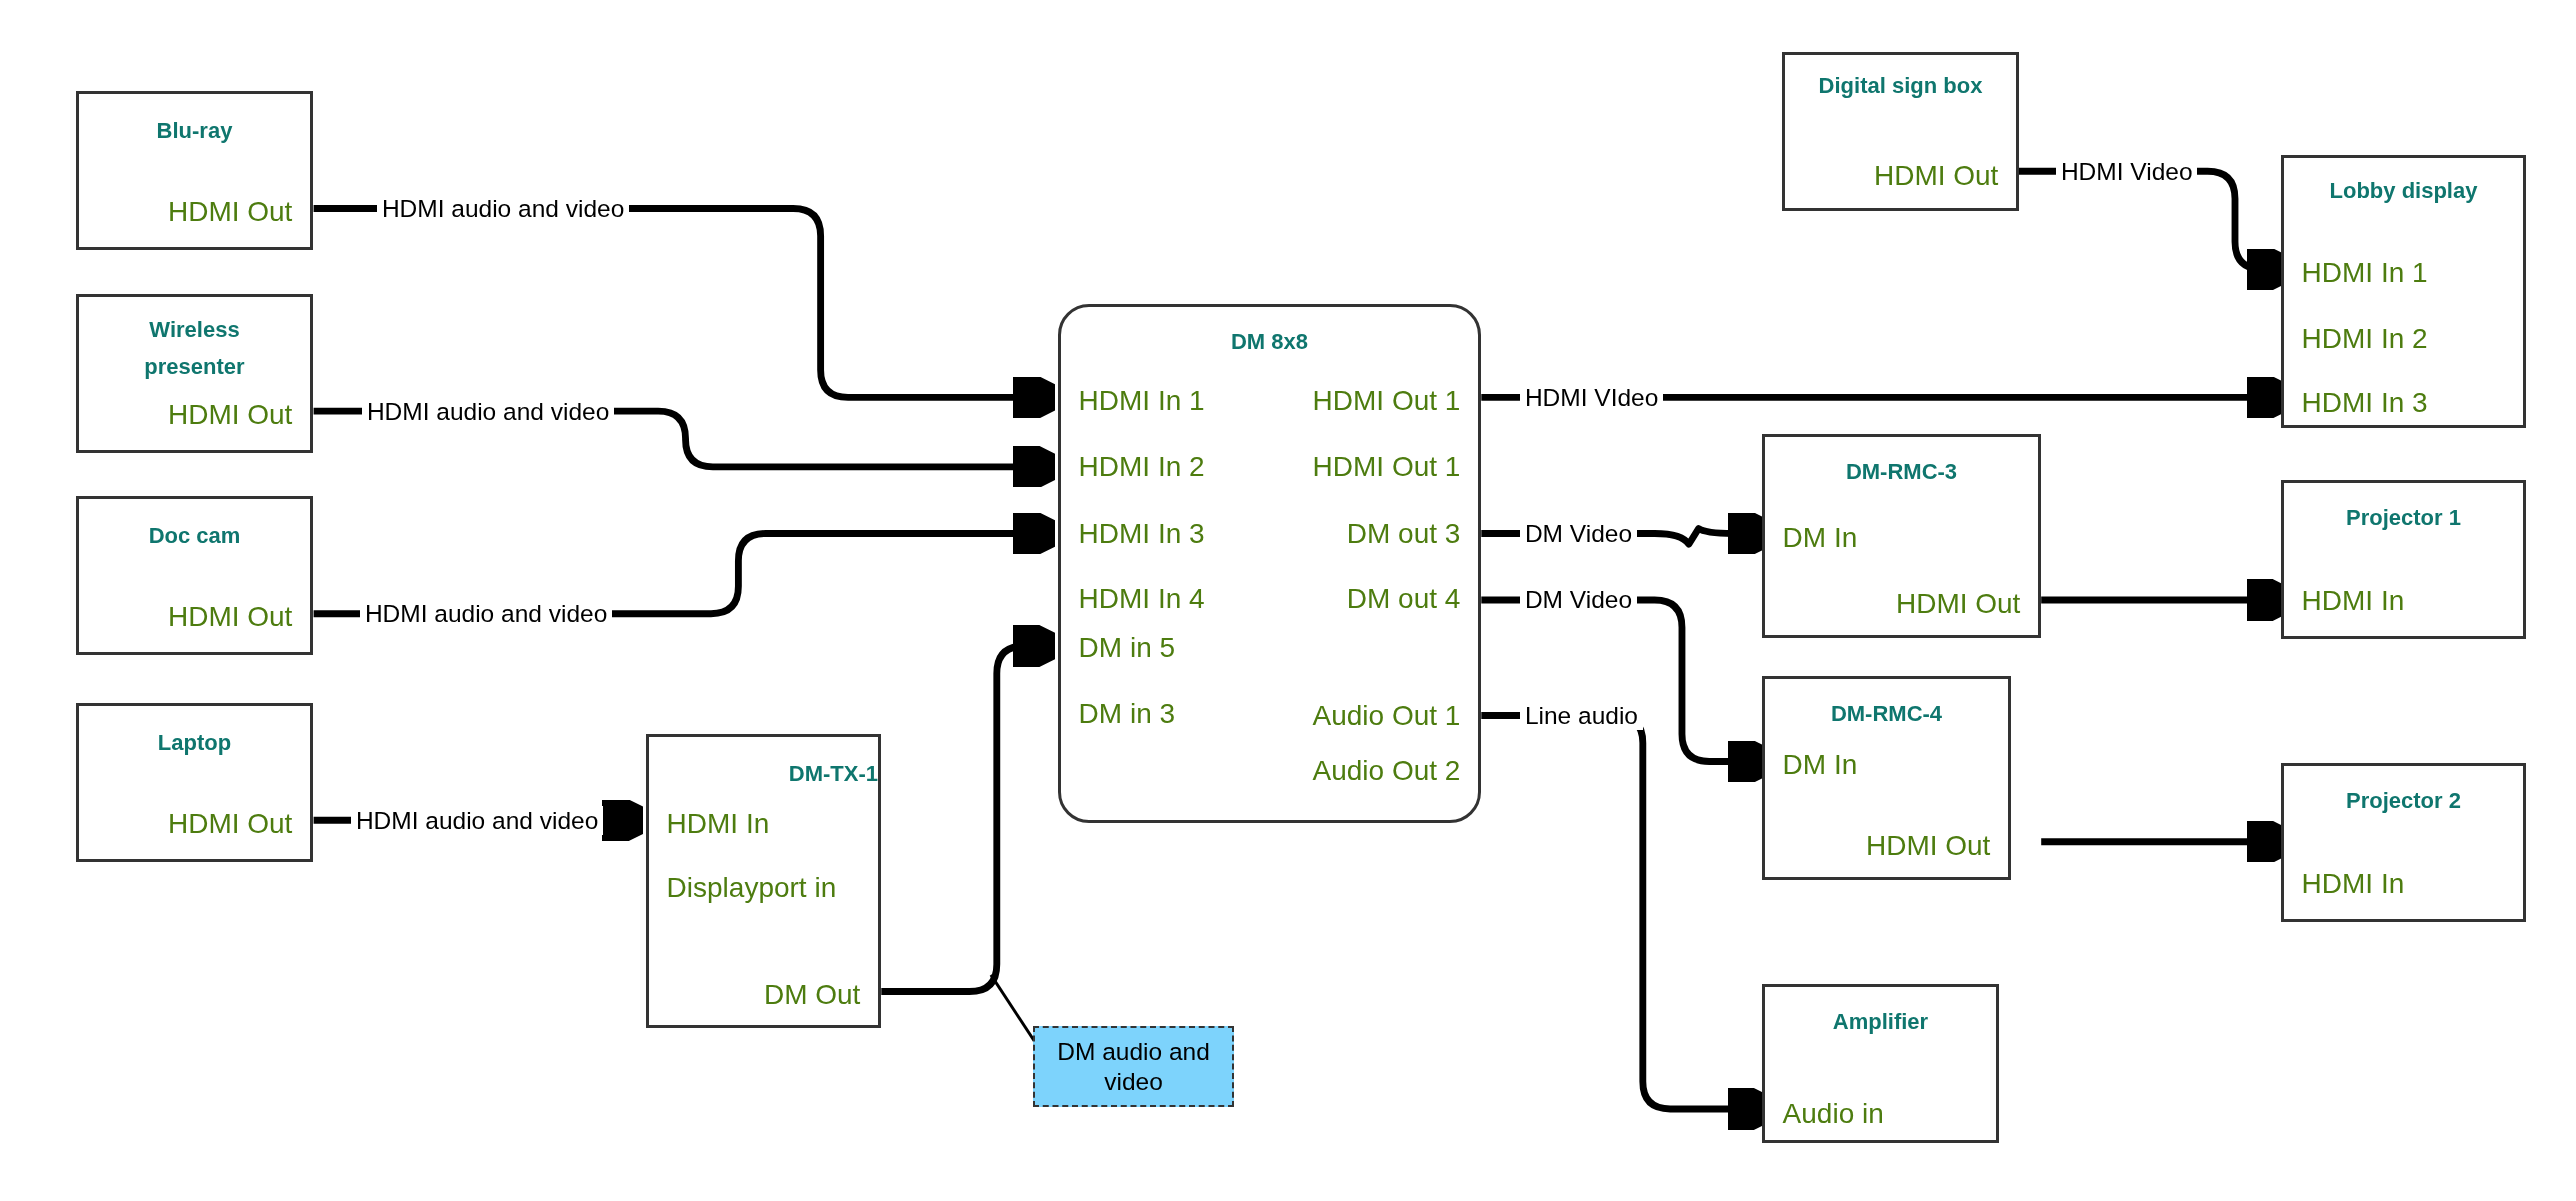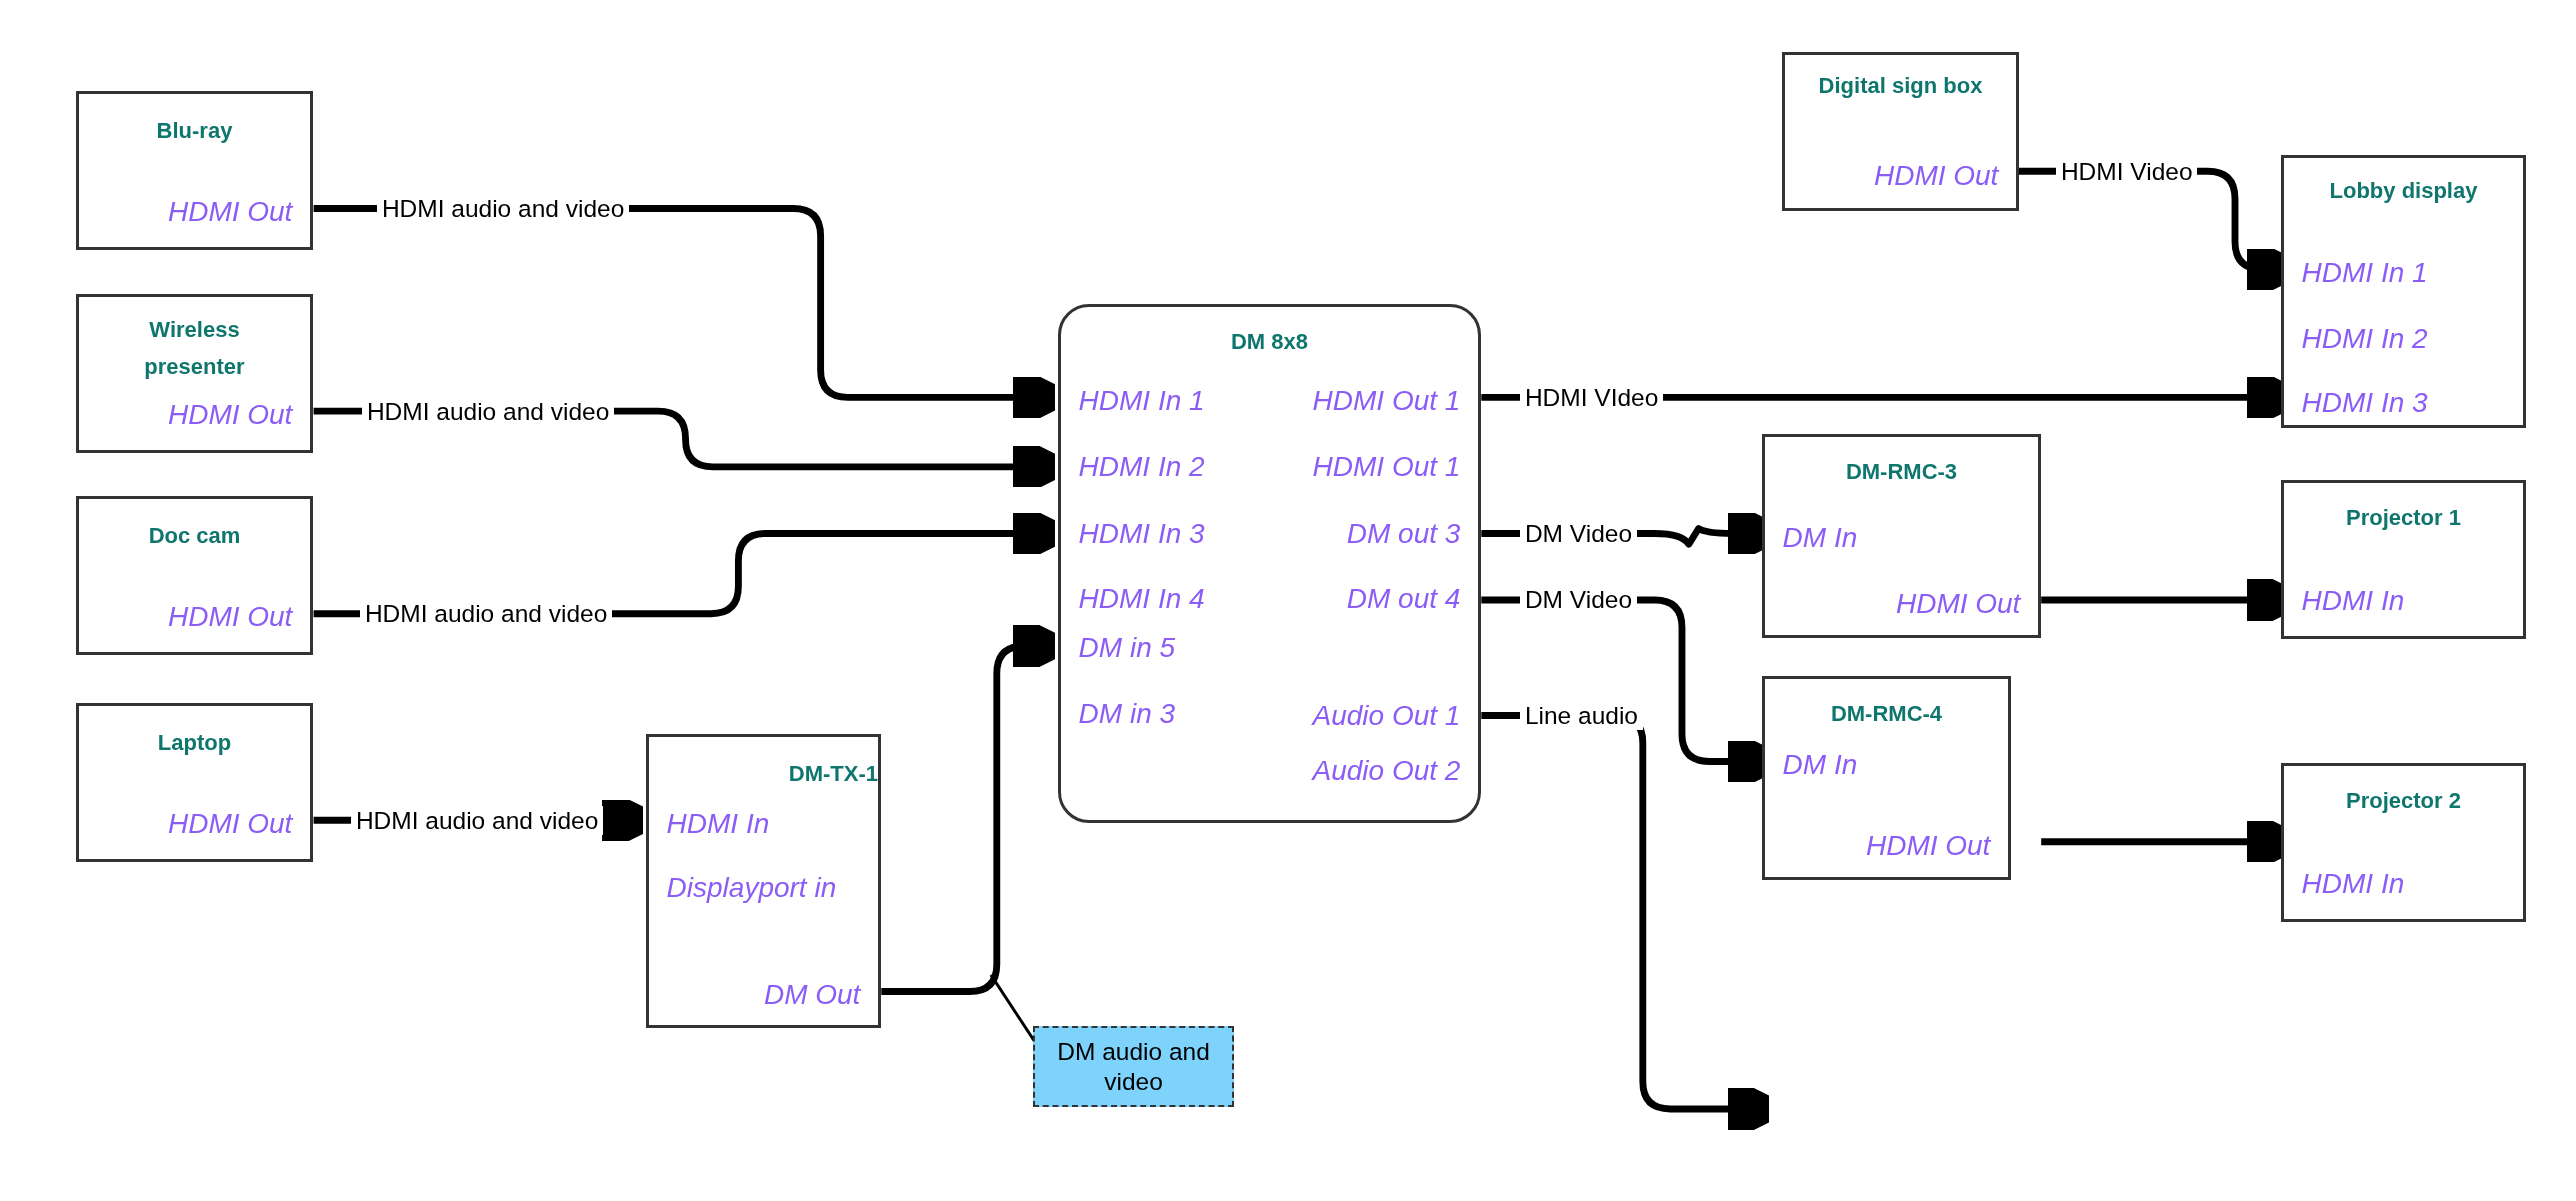--- a/index.html
+++ b/index.html
@@ -28,24 +28,23 @@
     right: 0;
     text-align: center;
     font-weight: bold;
     font-size: 22px;
     color: #0f766e;
     line-height: 37px;
   }
   .port {
     position: absolute;
     font-size: 28px;
-    color: #8b5cf6;
+    color: #4d7c0f;
     line-height: 33px;
     white-space: nowrap;
-    font-style: italic;
   }
   .port.left  { left: 17.6px; text-align: left; }
   .port.right { right: 17.6px; text-align: right; }
 
   .edge-label {
     position: absolute;
     font-size: 24.5px;
     color: #000000;
     line-height: 29px;
     white-space: nowrap;
@@ -198,20 +197,24 @@
   <div class="node" style="left:2281px; top:480px; width:245px; height:159px;">
     <div class="node-title" style="top:15.7px;">Projector 1</div>
     <div class="port left" style="top:101px;">HDMI In</div>
   </div>
 
   <div class="node" style="left:2281px; top:723px; width:245px; height:159px;margin-top:40px;">
     <div class="node-title" style="top:15.7px;">Projector 2</div>
     <div class="port left" style="top:101px;">HDMI In</div>
   </div>
 
+  <div class="node" style="left:1762px; top:984px; width:237px; height:159px;">
+    <div class="node-title" style="top:15.7px;">Amplifier</div>
+    <div class="port left" style="top:110px;">Audio in</div>
+  </div>
 
   <div class="edge-label" style="left:377px; top:194px;">HDMI audio and video</div>
   <div class="edge-label" style="left:362px; top:397px;">HDMI audio and video</div>
   <div class="edge-label" style="left:360px; top:599px;">HDMI audio and video</div>
   <div class="edge-label" style="left:351px; top:806px;">HDMI audio and video</div>
   <div class="edge-label" style="left:1520px; top:383px;">HDMI VIdeo</div>
   <div class="edge-label" style="left:1520px; top:519px;">DM Video</div>
   <div class="edge-label" style="left:1520px; top:585px;">DM Video</div>
   <div class="edge-label" style="left:1520px; top:701px;">Line audio</div>
   <div class="edge-label" style="left:2056px; top:157px;">HDMI Video</div>

